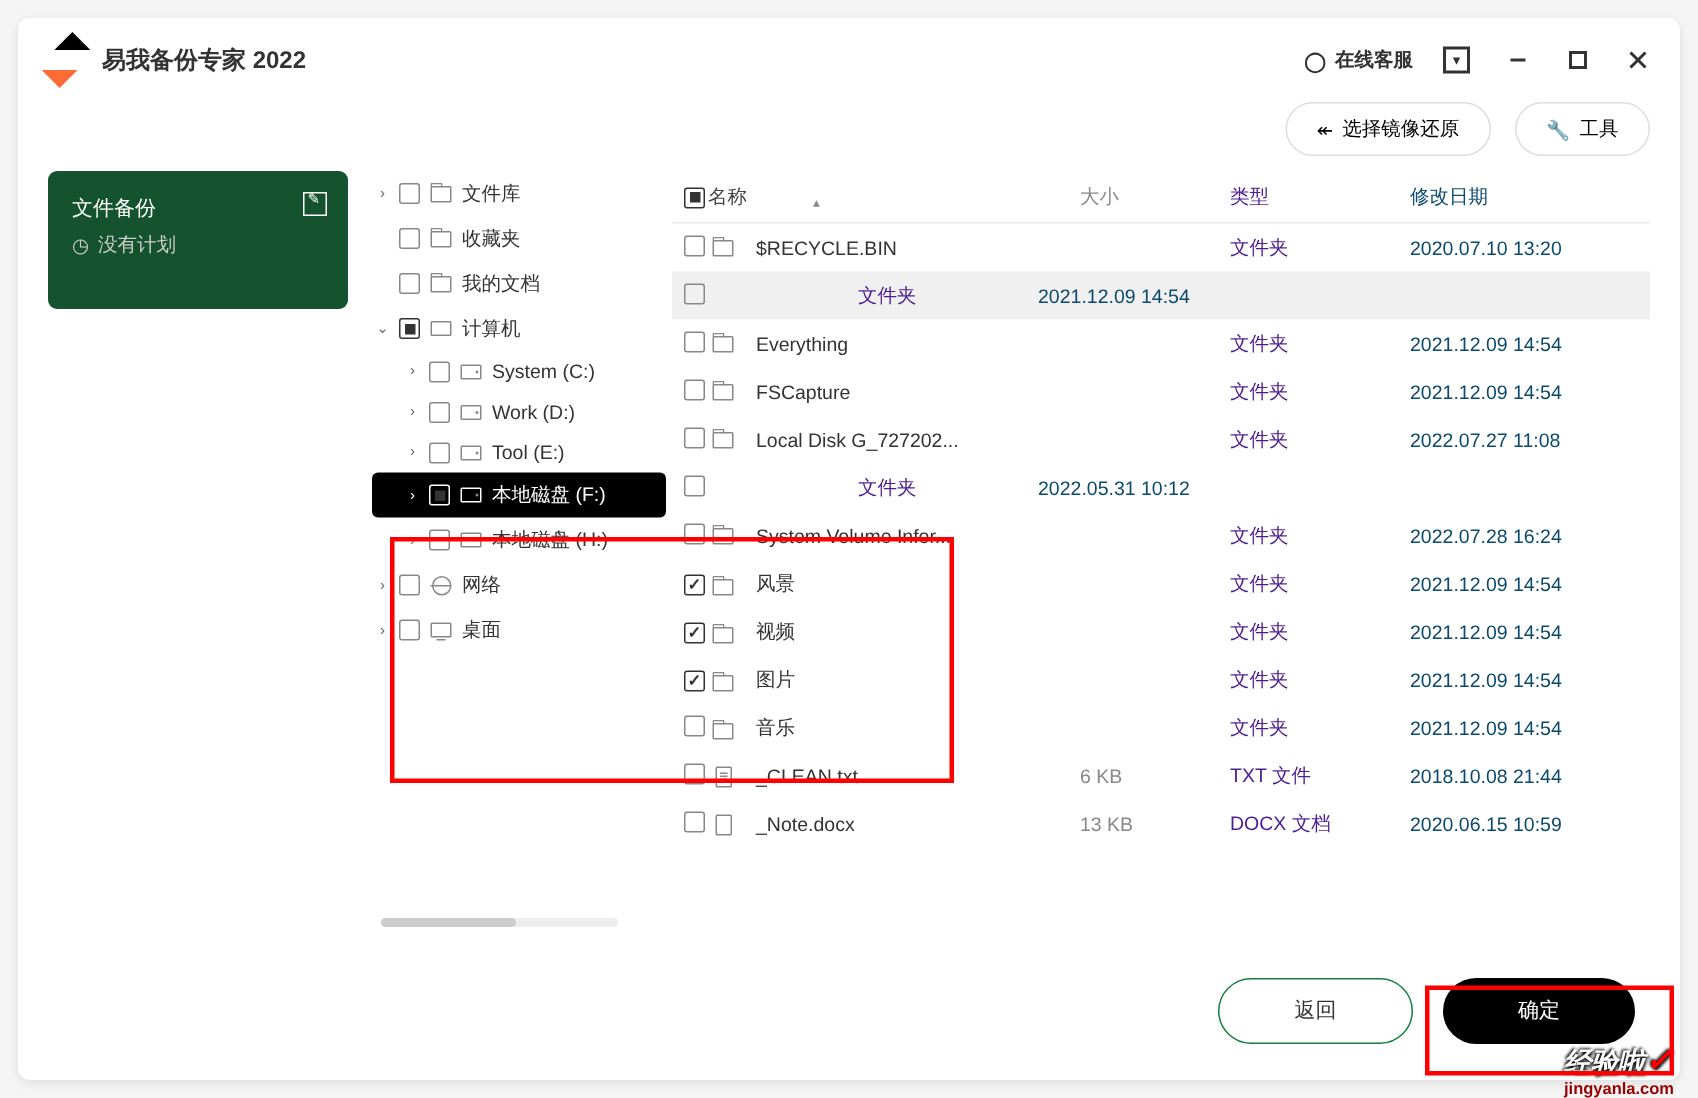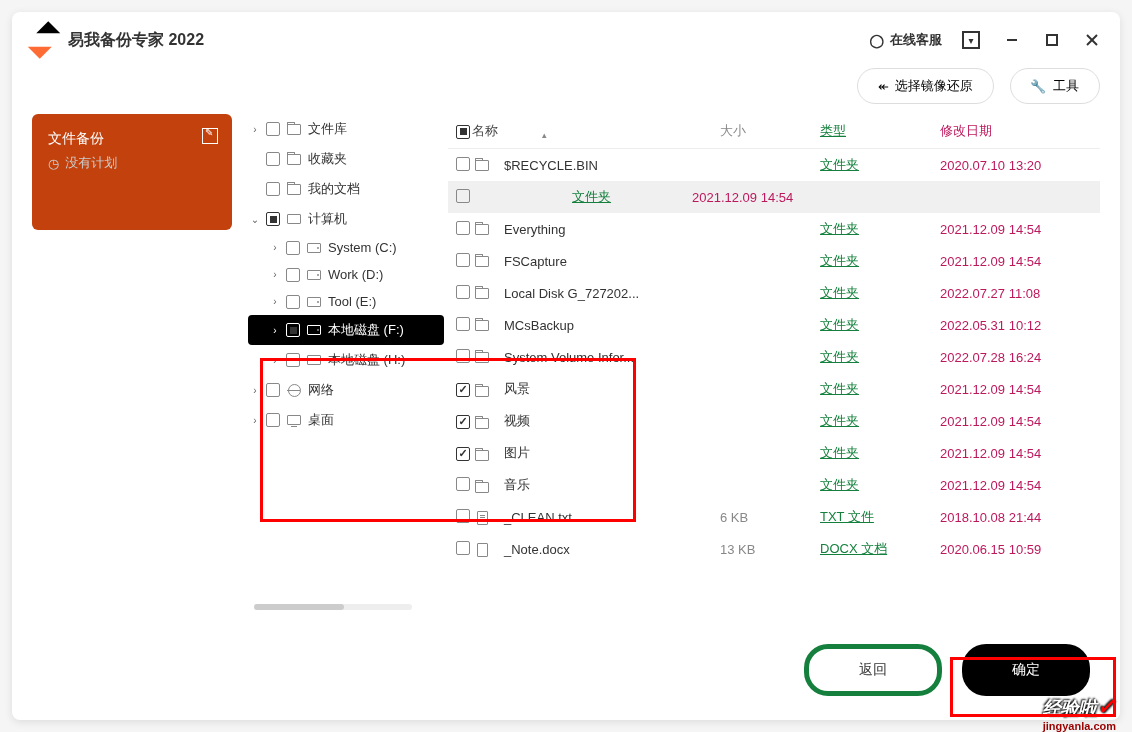--- a/index.html
+++ b/index.html
@@ -12,21 +12,21 @@
 .app-title { font-size: 16px; font-weight: 700; flex: 0 0 auto; }
 .titlebar-spacer { flex: 1; }
 .online-service { display: flex; align-items: center; gap: 6px; margin-right: 20px; font-size: 13px; font-weight: 600; }
 .win-controls { display: flex; align-items: center; gap: 24px; }
 .win-btn { width: 16px; height: 16px; cursor: pointer; display: flex; align-items: center; justify-content: center; }
 .win-dropdown { width: 18px; height: 18px; border: 2px solid #333; display: flex; align-items: center; justify-content: center; font-size: 10px; }
 .toolbar-row { display: flex; justify-content: flex-end; gap: 16px; padding: 0 20px 10px; }
 .pill-btn { border: 1px solid #ddd; border-radius: 20px; padding: 8px 20px; background: #fff; cursor: pointer; font-size: 13px; display: flex; align-items: center; gap: 6px; }
 .content { display: flex; flex: 1; padding: 0 20px 20px; gap: 16px; min-height: 0; }
 .sidebar { width: 200px; flex-shrink: 0; }
-.backup-card { background: #c2410c; color: #fff; border-radius: 6px; padding: 16px; position: relative; height: 116px; }
+.backup-card { background: #14532d; color: #fff; border-radius: 6px; padding: 16px; position: relative; height: 92px; }
 .backup-card .title { font-size: 14px; margin-bottom: 6px; }
 .backup-card .subtitle { font-size: 13px; color: #ccc; display: flex; align-items: center; gap: 6px; }
 .edit-icon { position: absolute; top: 14px; right: 14px; width: 16px; height: 16px; border: 1.5px solid #fff; }
 .edit-icon::after { content: '✎'; font-size: 10px; position: absolute; top: -2px; left: 2px; }
 .main-area { flex: 1; display: flex; min-height: 0; }
 .tree-panel { width: 200px; flex-shrink: 0; overflow-y: auto; padding-right: 4px; position: relative; }
 .tree-item { display: flex; align-items: center; padding: 6px 0; cursor: pointer; white-space: nowrap; }
 .tree-item.selected { background: #000; color: #fff; border-radius: 4px; }
 .tree-item.selected .chev { color: #fff; }
 .tree-indent-0 { padding-left: 0; }
@@ -47,33 +47,33 @@
 .desktop-ico { width: 14px; height: 10px; border: 1.5px solid #888; border-radius: 1px; position: relative; }
 .desktop-ico::after { content: ''; position: absolute; width: 6px; height: 1.5px; background: #888; bottom: -3px; left: 3px; }
 .computer-ico { width: 14px; height: 10px; border: 1.5px solid #888; border-radius: 1px; }
 .file-ico { width: 11px; height: 14px; border: 1.5px solid #888; border-radius: 1px; position: relative; }
 .file-ico.txt::after { content: ''; position: absolute; width: 5px; height: 1px; background: #888; top: 3px; left: 2px; box-shadow: 0 2px 0 #888, 0 4px 0 #888; }
 .file-list { flex: 1; display: flex; flex-direction: column; min-height: 0; }
 .list-header { display: flex; align-items: center; padding: 8px 0; border-bottom: 1px solid #eee; font-size: 13px; color: #444; }
 .col-cb { width: 24px; padding-left: 4px; }
 .col-name { flex: 1; display: flex; align-items: flex-end; gap: 4px; }
 .col-size { width: 100px; color: #888; }
-.col-type { width: 120px; color: #15803d; text-decoration: underline; }
-.col-date { width: 160px; color: #be185d; }
+.col-type { width: 120px; color: #4c1d95; }
+.col-date { width: 160px; color: #0c4a6e; }
 .sort-ind { font-size: 9px; color: #888; margin-left: 40px; }
 .list-body { flex: 1; overflow-y: auto; }
 .file-row { display: flex; align-items: center; padding: 7px 0; cursor: pointer; }
 .file-row.sel { background: #f0f0f0; }
 .file-row .col-name { gap: 8px; }
 .hl-box { position: absolute; border: 3px solid #ff0000; pointer-events: none; }
 .hl-tree { left: 260px; top: 358px; width: 376px; height: 164px; z-index: 10; }
 .hl-confirm { right: 16px; bottom: 15px; width: 166px; height: 60px; z-index: 10; }
 .footer-row { display: flex; justify-content: flex-end; gap: 20px; padding: 14px 30px 24px; }
 .foot-btn { border-radius: 24px; padding: 12px 50px; cursor: pointer; font-size: 14px; }
-.foot-back { background: #fff; border: 5px solid #15803d; color: #333; }
+.foot-back { background: #fff; border: 1px solid #15803d; color: #333; }
 .foot-confirm { background: #000; color: #fff; border: none; }
 .watermark { position: absolute; right: 16px; bottom: 0px; font-style: italic; font-weight: bold; color: #fff; text-shadow: 1px 1px 2px #000, -1px -1px 2px #000; }
 .watermark .check { color: #ff0000; font-size: 22px; }
 .watermark .txt { font-size: 18px; }
 .watermark .sub { font-size: 11px; color: #990000; display: block; text-align: right; text-shadow: none; font-style: normal; }
 .tree-scrollbar { position: absolute; bottom: 0; left: 6px; width: 158px; height: 6px; background: #eee; border-radius: 3px; }
 .tree-scrollbar::after { content:''; position:absolute; left:0; top:0; width:90px; height:6px; background:#ccc; border-radius:3px; }
 </style>
 </head>
 <body>
@@ -285,26 +285,20 @@
                   <span class="folder-ico"></span>
                 </span>
                 <span>Local Disk G_727202...</span>
               </span>
               <span class="col-size"></span>
               <span class="col-type">文件夹</span>
               <span class="col-date">2022.07.27 11:08</span>
             </div>
             <div class="file-row">
               <span class="col-cb"><span class="cb "></span></span>
-              <span class="col-name">
-                <span class="tree-icon">
-                  <span class="folder-ico"></span>
-                </span>
-                <span>MCsBackup</span>
-              </span>
               <span class="col-size"></span>
               <span class="col-type">文件夹</span>
               <span class="col-date">2022.05.31 10:12</span>
             </div>
             <div class="file-row">
               <span class="col-cb"><span class="cb "></span></span>
               <span class="col-name">
                 <span class="tree-icon">
                   <span class="folder-ico"></span>
                 </span>

